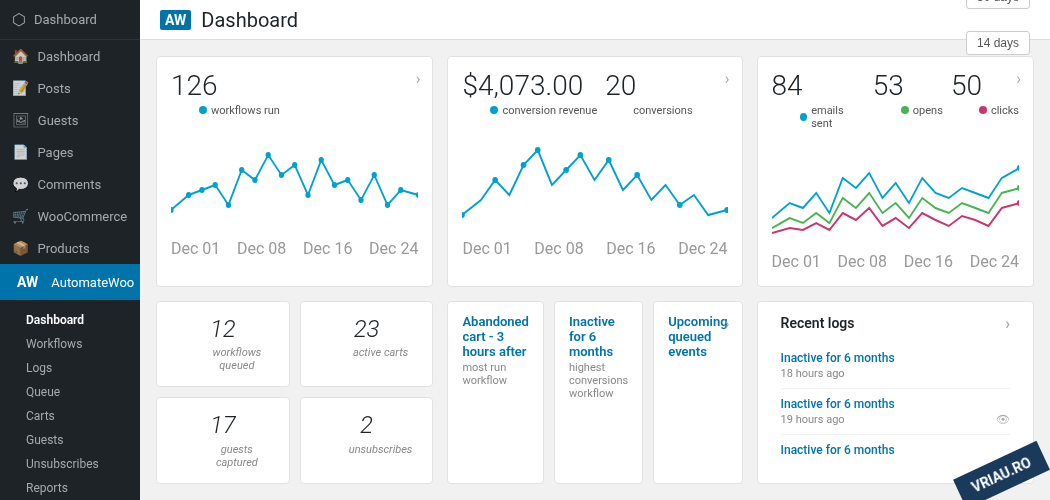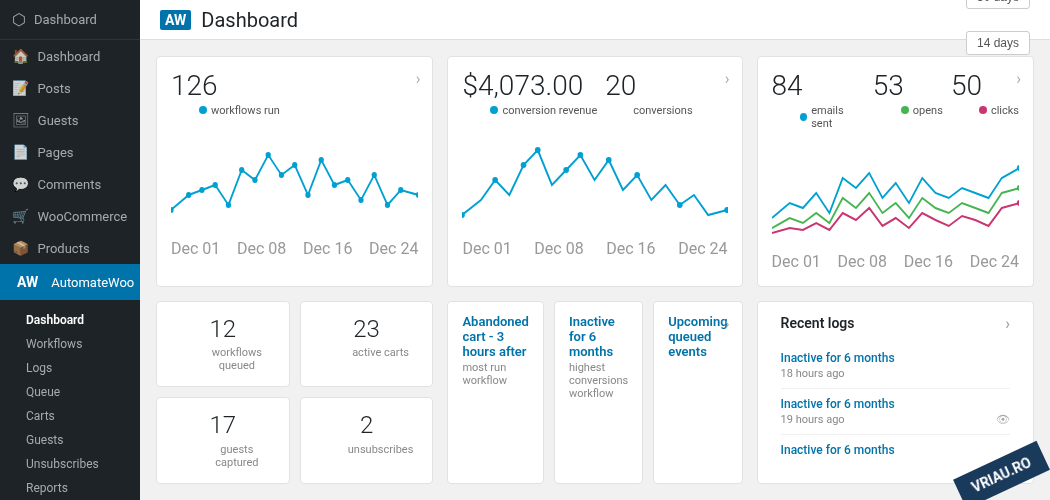--- a/index.html
+++ b/index.html
@@ -46,21 +46,21 @@
 
     
     .chart-area { margin-top: 8px; height: 110px; position: relative; }
     .chart-labels { display: flex; justify-content: space-between; margin-top: 4px; }
     .chart-label { font-size: 16px; color: #999; }
 
     
     .multi-stat { display: flex; gap: 8px; }
     .stat-group { display: flex; flex-direction: column; }
 
-    .mini-card { background: #fff; border: 1px solid #e2e2e2; border-radius: 4px; padding: 14px; text-align: center; }
+    .mini-card { background: #fff; border: 1px solid #e2e2e2; border-radius: 4px; padding: 14px; text-align: center; font-style: italic; }
     .mini-card .card-stat { font-size: 24px; }
     .mini-card .card-label { justify-content: center; color: #888; font-size: 11px; margin-top: 4px; }
 
     .workflow-card { background: #fff; border: 1px solid #e2e2e2; border-radius: 4px; padding: 12px 14px; position: relative; }
     .workflow-title { color: #0073aa; font-size: 13px; font-weight: 600; cursor: pointer; }
     .workflow-sub { font-size: 11px; color: #888; margin-top: 2px; }
 
     .logs-card { background: #fff; border: 1px solid #e2e2e2; border-radius: 4px; padding: 12px 23px; }
     .logs-title { font-size: 14px; font-weight: 600; color: #1d2327; margin-bottom: 10px; display: flex; justify-content: space-between; align-items: center; }
     .log-item { padding: 8px 0; border-bottom: 1px solid #f0f0f0; }

